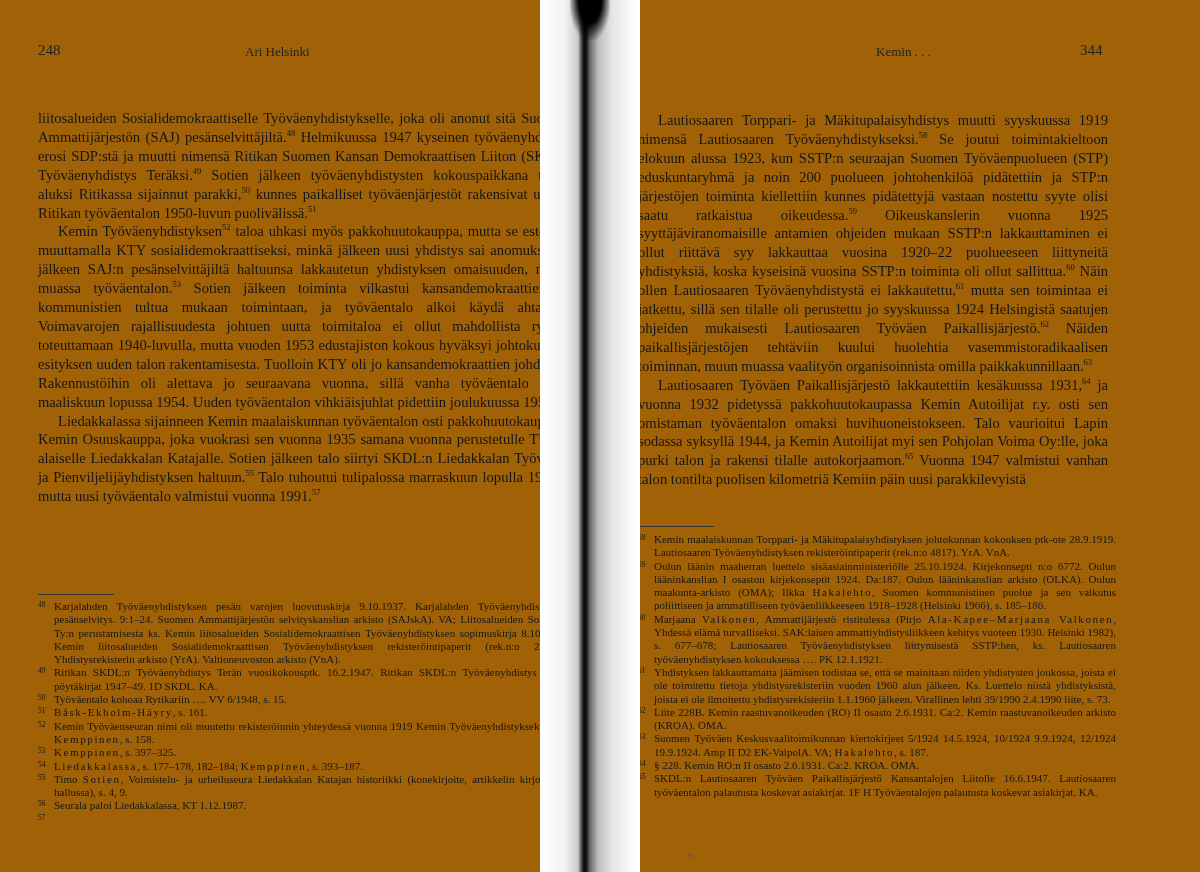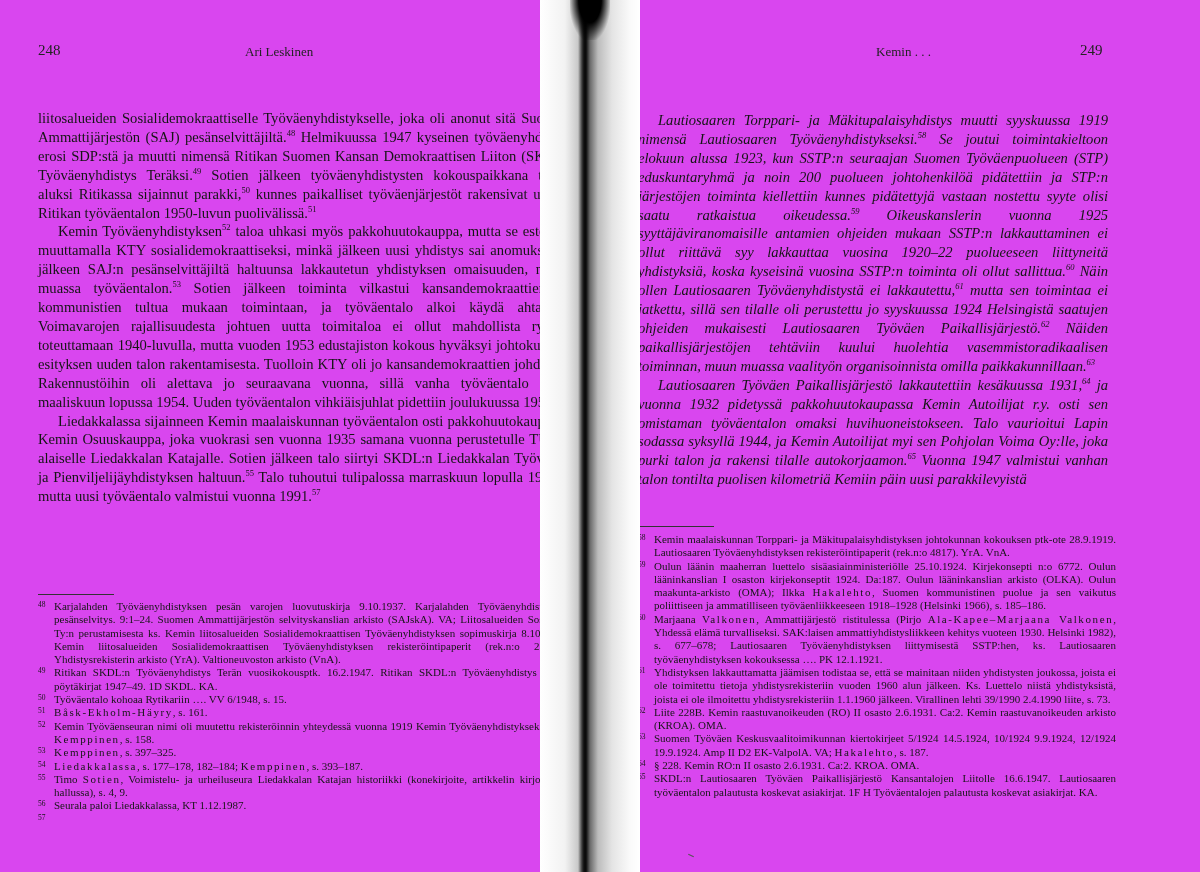--- a/index.html
+++ b/index.html
@@ -2,42 +2,42 @@
 <html><head>
 <meta charset="utf-8">
 <style>
   html, body { margin:0; padding:0; }
   body {
     width:1200px; height:872px; overflow:hidden; position:relative;
     background:#ffffff;
     font-family:"Liberation Serif", "DejaVu Serif", serif;
     color:#1a1a1a;
   }
-  .page { position:absolute; top:0; height:872px; background:#d946ef; overflow:hidden;text-decoration:underline; }
+  .page { position:absolute; top:0; height:872px; background:#a16207; overflow:hidden;text-decoration:underline; }
   .page-left { left:0; width:578px; }
   .page-right { left:600px; width:600px; }
   .gutter {
     position:absolute; left:540px; top:0; width:100px; height:872px;
     background:linear-gradient(to right, #ffffff 0%, #f2f2f2 25%, #c9c9c9 38%, #3a3a3a 42%, #0e0e0e 44%, #0a0a0a 46%, #6a6a6a 50%, #bcbcbc 58%, #e4e4e4 72%, #fafafa 90%, #ffffff 100%);
   }
   .gutter-top {
     position:absolute; left:570px; top:0; width:40px; height:40px;
     background:radial-gradient(ellipse at 50% 0%, #000 0%, #000 40%, rgba(0,0,0,0) 75%);
   }
   .running-head { position:absolute; top:44px; font-size:13px; color:#222; }
   .page-number { position:absolute; top:42px; font-size:15px; color:#222; }
 
   .body-text {
     position:absolute; font-size:14.6px; line-height:18.9px; text-align:justify;
     color:#151515;
   }
   .body-text p { margin:0; }
   .body-text p.indent { text-indent:20px; }
   .left-body { left:38px; top:109px; width:531px; }
-  .right-body { left:638px; top:111px; width:470px;font-style:italic; }
+  .right-body { left:638px; top:111px; width:470px; }
   sup { font-size:8.5px; line-height:0; vertical-align:6px; }
 
   .rule { position:absolute; height:1px; background:#333; width:76px; }
   .left-rule { left:38px; top:594px; }
   .right-rule { left:638px; top:526px; }
 
   .footnotes {
     position:absolute; font-size:11px; line-height:13.3px; text-align:justify; color:#161616;
   }
   .left-notes { left:38px; top:600px; width:530px; }
@@ -45,21 +45,21 @@
   .fn { position:relative; padding-left:16px; margin:0; }
   .fn-num { position:absolute; left:0; top:-2px; font-size:7.5px; }
   .spaced { letter-spacing:1.6px; }
   .stray-mark { position:absolute; left:688px; top:855px; width:6px; height:1px; background:#555; transform:rotate(25deg); }
 </style>
 </head>
 <body>
 
 <div class="page page-left">
   <div class="page-number" style="left:38px;">248</div>
-  <div class="running-head" style="left:245px;">Ari Leskinen</div>
+  <div class="running-head" style="left:245px;">Ari Helsinki</div>
   <div class="body-text left-body">
       <p><span>liitosalueiden Sosialidemokraattiselle Työväenyhdistykselle, joka oli anonut sitä Suomen Ammattijärjestön (SAJ) pesänselvittäjiltä.</span><sup>48</sup><span> Helmikuussa 1947 kyseinen työväenyhdistys erosi SDP:stä ja muutti nimensä Ritikan Suomen Kansan Demokraattisen Liiton (SKDL) Työväenyhdistys Teräksi.</span><sup>49</sup><span> Sotien jälkeen työväenyhdistysten kokouspaikkana toimi aluksi Ritikassa sijainnut parakki,</span><sup>50</sup><span> kunnes paikalliset työväenjärjestöt rakensivat uuden Ritikan työväentalon 1950-luvun puolivälissä.</span><sup>51</sup></p>
       <p class="indent"><span>Kemin Työväenyhdistyksen</span><sup>52</sup><span> taloa uhkasi myös pakkohuutokauppa, mutta se estettiin muuttamalla KTY sosialidemokraattiseksi, minkä jälkeen uusi yhdistys sai anomuksensa jälkeen SAJ:n pesänselvittäjiltä haltuunsa lakkautetun yhdistyksen omaisuuden, muun muassa työväentalon.</span><sup>53</sup><span> Sotien jälkeen toiminta vilkastui kansandemokraattien ja kommunistien tultua mukaan toimintaan, ja työväentalo alkoi käydä ahtaaksi. Voimavarojen rajallisuudesta johtuen uutta toimitaloa ei ollut mahdollista ryhtyä toteuttamaan 1940-luvulla, mutta vuoden 1953 edustajiston kokous hyväksyi johtokunnan esityksen uuden talon rakentamisesta. Tuolloin KTY oli jo kansandemokraattien johdossa. Rakennustöihin oli alettava jo seuraavana vuonna, sillä vanha työväentalo paloi maaliskuun lopussa 1954. Uuden työväentalon vihkiäisjuhlat pidettiin joulukuussa 1955.</span><sup>54</sup></p>
       <p class="indent"><span>Liedakkalassa sijainneen Kemin maalaiskunnan työväentalon osti pakkohuutokaupassa Kemin Osuuskauppa, joka vuokrasi sen vuonna 1935 samana vuonna perustetulle TUL:n alaiselle Liedakkalan Katajalle. Sotien jälkeen talo siirtyi SKDL:n Liedakkalan Työväen- ja Pienviljelijäyhdistyksen haltuun.</span><sup>55</sup><span> Talo tuhoutui tulipalossa marraskuun lopulla 1987,</span><sup>56</sup><span> mutta uusi työväentalo valmistui vuonna 1991.</span><sup>57</sup></p>
     </div>
   <div class="rule left-rule"></div>
   <div class="footnotes left-notes">
       <p class="fn"><span class="fn-num">48</span><span>Karjalahden Työväenyhdistyksen pesän varojen luovutuskirja 9.10.1937. Karjalahden Työväenyhdistyksen pesänselvitys. 9:1–24. Suomen Ammattijärjestön selvityskanslian arkisto (SAJskA). VA; Liitosalueiden Sos.dem. Ty:n perustamisesta ks. Kemin liitosalueiden Sosialidemokraattisen Työväenyhdistyksen sopimuskirja 8.10.1936. Kemin liitosalueiden Sosialidemokraattisen Työväenyhdistyksen rekisteröintipaperit (rek.n:o 28077). Yhdistysrekisterin arkisto (YrA). Valtioneuvoston arkisto (VnA).</span></p>
       <p class="fn"><span class="fn-num">49</span><span>Ritikan SKDL:n Työväenyhdistys Terän vuosikokousptk. 16.2.1947. Ritikan SKDL:n Työväenyhdistys Terän pöytäkirjat 1947–49. 1D SKDL. KA.</span></p>
       <p class="fn"><span class="fn-num">50</span><span>Työväentalo kohoaa Rytikariin …. VV 6/1948, s. 15.</span></p>
@@ -68,21 +68,21 @@
       <p class="fn"><span class="fn-num">53</span><span class="spaced">Kemppinen</span><span>, s. 397–325.</span></p>
       <p class="fn"><span class="fn-num">54</span><span class="spaced">Liedakkalassa</span><span>, s. 177–178, 182–184; </span><span class="spaced">Kemppinen</span><span>, s. 393–187.</span></p>
       <p class="fn"><span class="fn-num">55</span><span>Timo </span><span class="spaced">Sotien</span><span>, Voimistelu- ja urheiluseura Liedakkalan Katajan historiikki (konekirjoite, artikkelin kirjoittajan hallussa), s. 4, 9.</span></p>
       <p class="fn"><span class="fn-num">56</span><span>Seurala paloi Liedakkalassa, KT 1.12.1987.</span></p>
       <p class="fn"><span class="fn-num">57</span></p>
     </div>
 </div>
 
 <div class="page page-right">
   <div class="running-head" style="left:276px;text-align:center;">Kemin . . .</div>
-  <div class="page-number" style="left:480px;">249</div>
+  <div class="page-number" style="left:480px;">344</div>
 </div>
 <div class="body-text right-body">
     <p class="indent"><span>Lautiosaaren Torppari- ja Mäkitupalaisyhdistys muutti syyskuussa 1919 nimensä Lautiosaaren Työväenyhdistykseksi.</span><sup>58</sup><span> Se joutui toimintakieltoon elokuun alussa 1923, kun SSTP:n seuraajan Suomen Työväenpuolueen (STP) eduskuntaryhmä ja noin 200 puolueen johtohenkilöä pidätettiin ja STP:n järjestöjen toiminta kiellettiin kunnes pidätettyjä vastaan nostettu syyte olisi saatu ratkaistua oikeudessa.</span><sup>59</sup><span> Oikeuskanslerin vuonna 1925 syyttäjäviranomaisille antamien ohjeiden mukaan SSTP:n lakkauttaminen ei ollut riittävä syy lakkauttaa vuosina 1920–22 puolueeseen liittyneitä yhdistyksiä, koska kyseisinä vuosina SSTP:n toiminta oli ollut sallittua.</span><sup>60</sup><span> Näin ollen Lautiosaaren Työväenyhdistystä ei lakkautettu,</span><sup>61</sup><span> mutta sen toimintaa ei jatkettu, sillä sen tilalle oli perustettu jo syyskuussa 1924 Helsingistä saatujen ohjeiden mukaisesti Lautiosaaren Työväen Paikallisjärjestö.</span><sup>62</sup><span> Näiden paikallisjärjestöjen tehtäviin kuului huolehtia vasemmistoradikaalisen toiminnan, muun muassa vaalityön organisoinnista omilla paikkakunnillaan.</span><sup>63</sup></p>
     <p class="indent"><span>Lautiosaaren Työväen Paikallisjärjestö lakkautettiin kesäkuussa 1931,</span><sup>64</sup><span> ja vuonna 1932 pidetyssä pakkohuutokaupassa Kemin Autoilijat r.y. osti sen omistaman työväentalon omaksi huvihuoneistokseen. Talo vaurioitui Lapin sodassa syksyllä 1944, ja Kemin Autoilijat myi sen Pohjolan Voima Oy:lle, joka purki talon ja rakensi tilalle autokorjaamon.</span><sup>65</sup><span> Vuonna 1947 valmistui vanhan talon tontilta puolisen kilometriä Kemiin päin uusi parakkilevyistä</span></p>
   </div>
 <div class="rule right-rule"></div>
 <div class="footnotes right-notes">
     <p class="fn"><span class="fn-num">58</span><span>Kemin maalaiskunnan Torppari- ja Mäkitupalaisyhdistyksen johtokunnan kokouksen ptk-ote 28.9.1919. Lautiosaaren Työväenyhdistyksen rekisteröintipaperit (rek.n:o 4817). YrA. VnA.</span></p>
     <p class="fn"><span class="fn-num">59</span><span>Oulun läänin maaherran luettelo sisäasiainministeriölle 25.10.1924. Kirjekonsepti n:o 6772. Oulun lääninkanslian I osaston kirjekonseptit 1924. Da:187. Oulun lääninkanslian arkisto (OLKA). Oulun maakunta-arkisto (OMA); Ilkka </span><span class="spaced">Hakalehto</span><span>, Suomen kommunistinen puolue ja sen vaikutus poliittiseen ja ammatilliseen työväenliikkeeseen 1918–1928 (Helsinki 1966), s. 185–186.</span></p>
     <p class="fn"><span class="fn-num">60</span><span>Marjaana </span><span class="spaced">Valkonen</span><span>, Ammattijärjestö ristitulessa (Pirjo </span><span class="spaced">Ala-Kapee–Marjaana Valkonen</span><span>, Yhdessä elämä turvalliseksi. SAK:laisen ammattiyhdistysliikkeen kehitys vuoteen 1930. Helsinki 1982), s. 677–678; Lautiosaaren Työväenyhdistyksen liittymisestä SSTP:hen, ks. Lautiosaaren työväenyhdistyksen kokouksessa …. PK 12.1.1921.</span></p>

